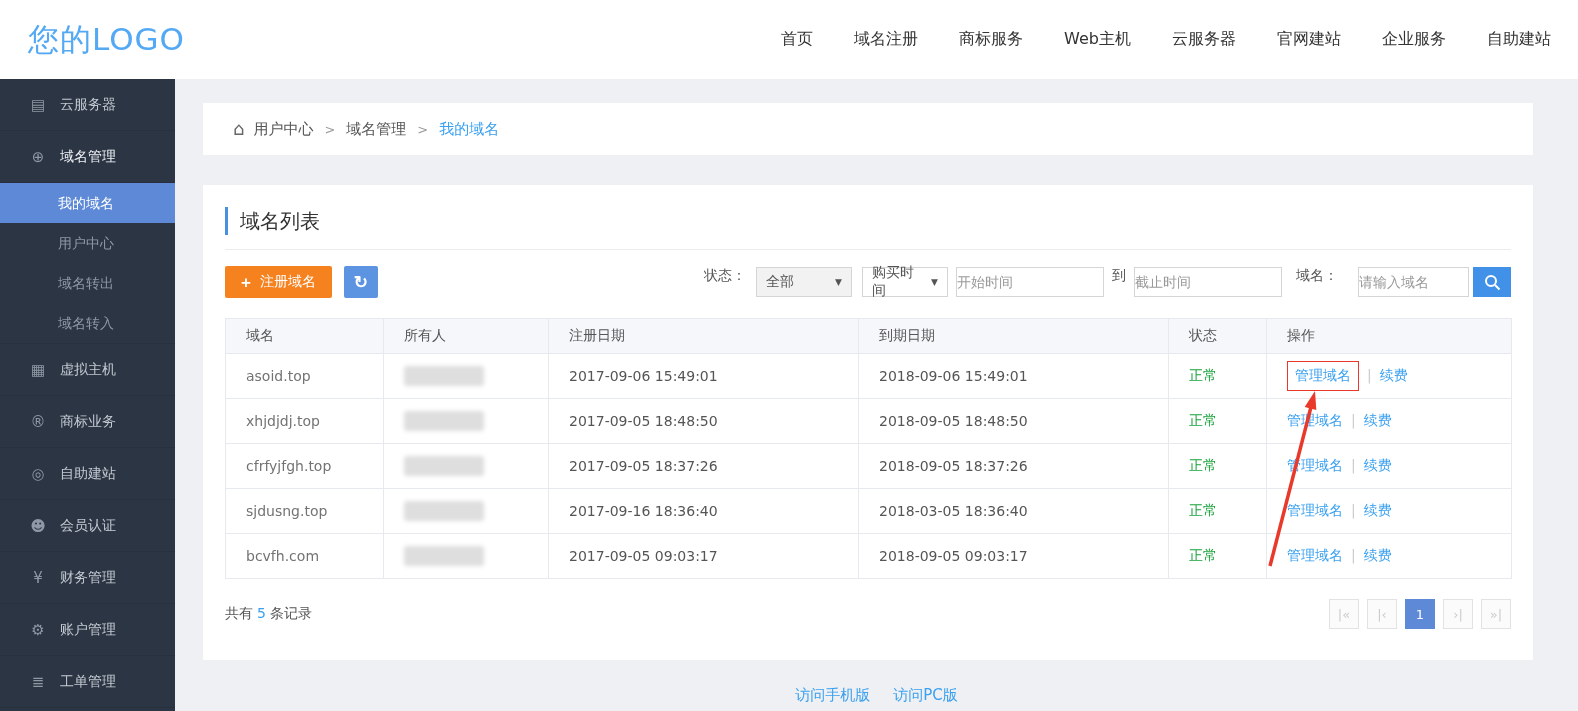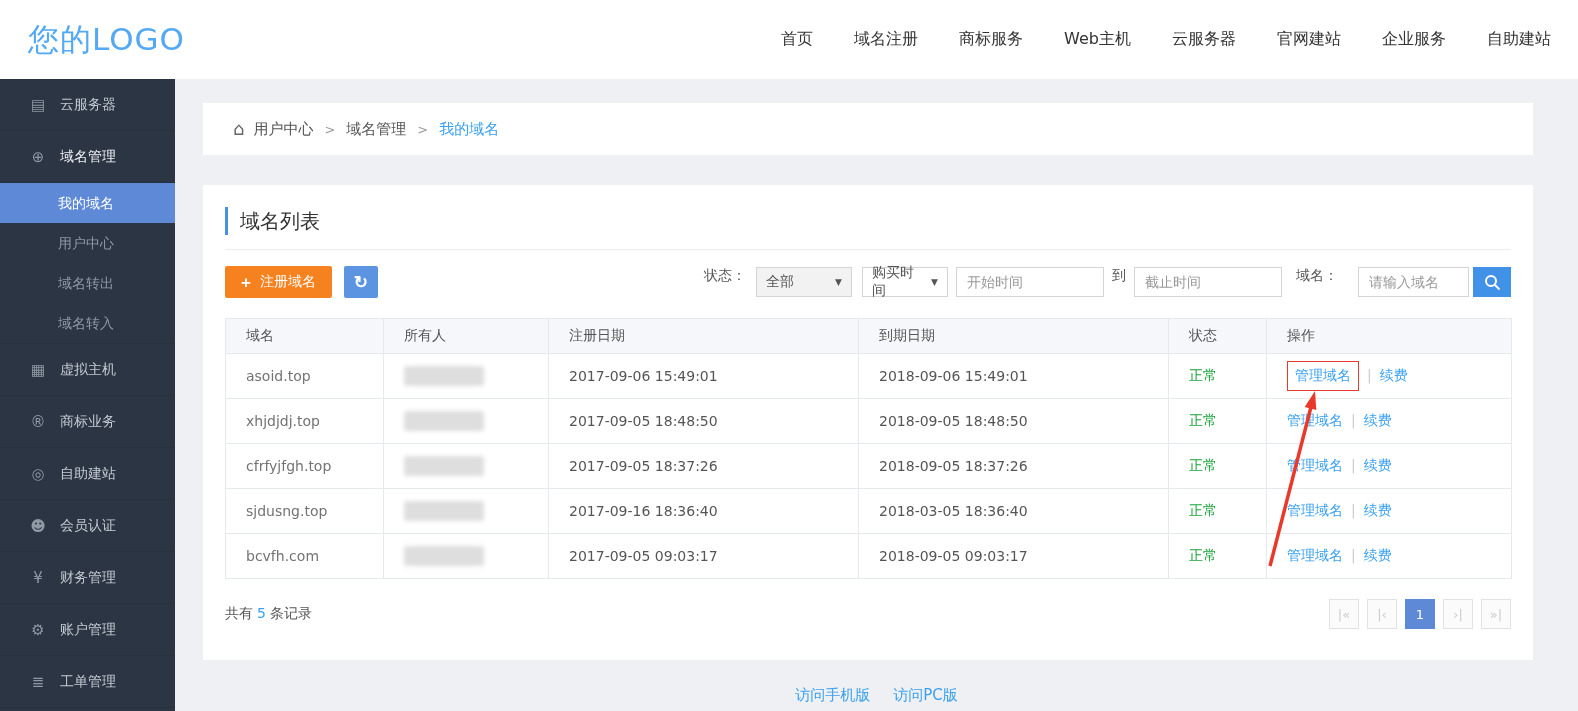--- a/index.html
+++ b/index.html
@@ -45,21 +45,21 @@
   .btn-register .plus { font-size:17px; font-weight:bold; line-height:1; }
   .btn-refresh { width:34px; height:32px; background:#5d94e2; color:#fff; border:none; border-radius:2px;
                  margin-left:12px; font-size:17px; font-weight:bold; cursor:pointer; }
 
   .filters { margin-left:auto; display:flex; align-items:flex-start; font-size:14px; color:#555; }
   .sel { display:flex; align-items:center; justify-content:space-between; border:1px solid #d5d5d5;
          height:30px; padding:0 9px; cursor:pointer; background:#fff; }
   .sel.gray { background:#f2f2f2; width:96px; margin-left:10px;padding-left:9px; }
   .sel.white { width:86px; margin-left:10px; }
   .sel .caret { font-size:9px; color:#555; margin-left:6px; }
-  .filters input { height:30px; border:1px solid #d5d5d5; padding:0 10px; font-size:14px; color:#333;
+  .filters input { height:30px; border:1px solid #d5d5d5; padding:0 0; font-size:14px; color:#333;
                    width:148px; margin-left:8px; outline:none; background:#fff; }
   .filters input::placeholder { color:#999; }
   .to-label { margin-left:8px; }
   .domain-label { margin-left:14px; }
   .filters .domain-input { width:111px; margin-left:20px; }
   .btn-search { width:38px; height:30px; background:#4191e9; border:none; margin-left:4px; cursor:pointer;
                 display:flex; align-items:center; justify-content:center; }
 
   .dtable { margin-top:20px; border-collapse:collapse; width:100%; table-layout:fixed; }
   .dtable th { background:#f5f7fa; height:35px; font-weight:normal; text-align:left; padding-left:20px;

